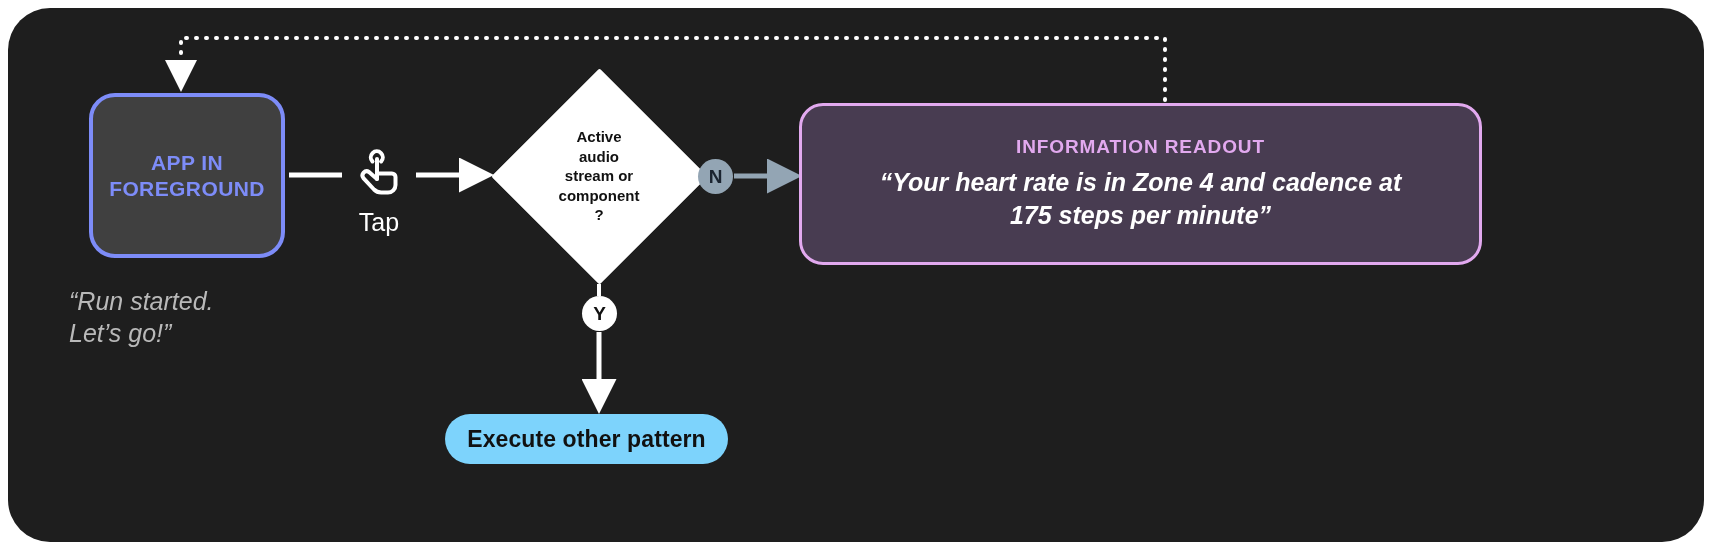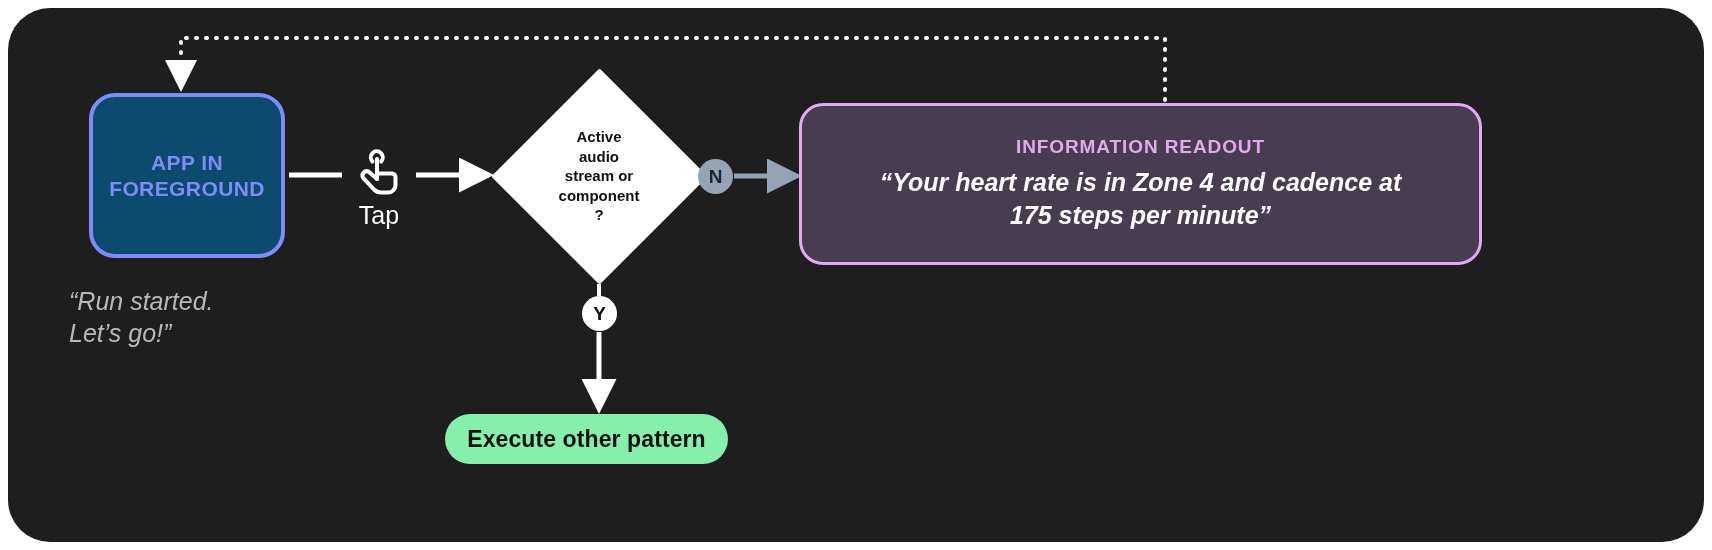--- a/index.html
+++ b/index.html
@@ -39,21 +39,21 @@
 
   
   .node { position: absolute; box-sizing: border-box; }
 
   
   #app-card {
     left: 81px;
     top: 85px;
     width: 196px;
     height: 165px;
-    background: #0c4a6e;
+    background: #404040;
     border: 4px solid #7d8cf8;
     border-radius: 26px;
     display: flex;
     align-items: center;
     justify-content: center;
   }
   #app-card .card-label {
     color: #7d8cf8;
     font-size: 21px;
     font-weight: bold;
@@ -78,21 +78,21 @@
   
   #tap-group {
     left: 332px;
     top: 140px;
     width: 78px;
     text-align: center;
   }
   #tap-group .tap-icon { display: block; margin: 0 auto; }
   #tap-group .tap-label {
     display: block;
-    margin-top: 3px;
+    margin-top: 10px;
     color: #ffffff;
     font-size: 25px;
     line-height: 1;
   }
 
   
   #decision {
     left: 483px;
     top: 60px;
     width: 216px;
@@ -153,21 +153,21 @@
     background: #ffffff;
     color: #111111;
   }
 
   
   #execute-pill {
     left: 437px;
     top: 406px;
     width: 283px;
     height: 50px;
-    background: #86efac;
+    background: #7dd3fc;
     border-radius: 25px;
     display: flex;
     align-items: center;
     justify-content: center;
   }
   #execute-pill .pill-label {
     color: #111111;
     font-size: 23px;
     font-weight: bold;
     letter-spacing: 0.1px;

